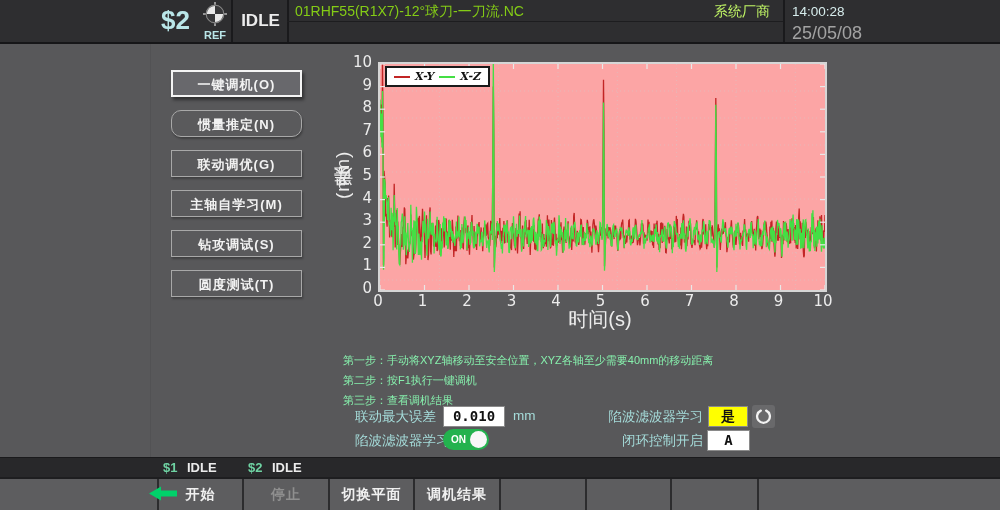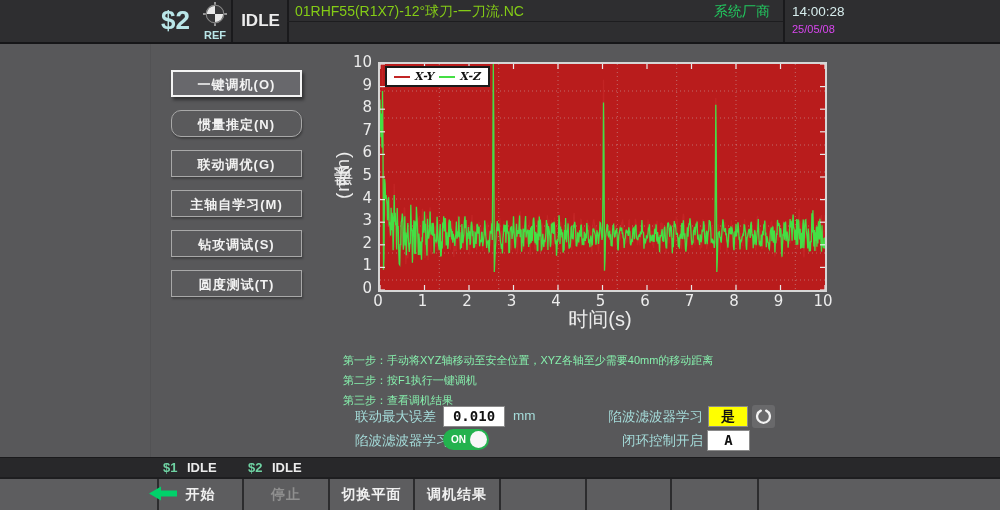--- a/index.html
+++ b/index.html
@@ -7,35 +7,35 @@
           font-family:"Liberation Sans",sans-serif;-webkit-font-smoothing:antialiased;}
 
   
   #topbar{position:absolute;left:0;top:0;width:1000px;height:44px;background:#2e2e30;border-bottom:2px solid #161618;box-sizing:border-box;}
   .vdiv{position:absolute;top:0;width:2px;height:42px;background:#1a1a1c;}
   #ch-id{position:absolute;left:130px;top:5px;width:60px;text-align:right;font-size:26px;font-weight:bold;color:#b9e6e8;}
   #ref-wrap{position:absolute;left:198px;top:2px;width:34px;text-align:center;}
   #ref-label{font-size:11px;font-weight:bold;color:#b9e6e8;line-height:11px;}
   #mode{position:absolute;left:234px;top:0;width:53px;height:42px;line-height:42px;text-align:center;font-size:17px;font-weight:bold;color:#ececec;}
   #prog{position:absolute;left:295px;top:3px;font-size:14px;color:#84cc16;white-space:nowrap;}
-  #vendor{position:absolute;left:600px;top:3px;width:170px;text-align:right;font-size:14px;color:#22c55e;}
+  #vendor{position:absolute;left:600px;top:3px;width:170px;text-align:right;font-size:14px;color:#bef264;}
   #prog-div{position:absolute;left:287px;top:21px;width:496px;height:1px;background:#1d1d1f;}
   #clock-time{position:absolute;left:792px;top:4px;font-size:13.5px;color:#d6ecec;}
-  #clock-date{position:absolute;left:792px;top:23px;font-size:11px;color:#d946ef;}
+  #clock-date{position:absolute;left:792px;top:23px;font-size:18px;color:#a3a3a3;}
 
   
   .skbtn{position:absolute;left:171px;width:131px;height:27px;box-sizing:border-box;
          background:#5a5a5c;border:1px solid #a8a8a8;box-shadow:1px 2px 2px rgba(0,0,0,.28);
          color:#f2f2f2;font-size:13px;font-weight:bold;text-align:center;line-height:25px;letter-spacing:1px;cursor:default;}
   .skbtn.active{background:#68686c;border:2px solid #f4f4f4;box-shadow:2px 3px 3px rgba(0,0,0,.45);line-height:23px;}
 
   
   #main{position:absolute;left:0;top:44px;width:1000px;height:413px;}
   #seam{position:absolute;left:150px;top:0;width:1px;height:413px;background:#525254;}
-  #plot{position:absolute;left:378px;top:18px;width:445px;height:226px;background:#b91c1c;border:2px solid #d6d6d6;box-sizing:content-box;}
+  #plot{position:absolute;left:378px;top:18px;width:445px;height:226px;background:#fca5a5;border:2px solid #d6d6d6;box-sizing:content-box;}
   #plot-svg{position:absolute;left:0;top:0;}
   #legend{position:absolute;left:5px;top:2px;height:17px;background:#ffffff;border:2px solid #1a1a1a;
           display:flex;align-items:center;gap:5px;padding:0 7px;
           font-family:"DejaVu Serif",serif;font-style:italic;font-weight:bold;font-size:11px;color:#111;}
   .lg-swatch{display:inline-block;width:16px;height:2px;}
   .xtick{position:absolute;top:248px;width:24px;text-align:center;font-size:15px;color:#ececec;font-family:"DejaVu Sans",sans-serif;}
   .ytick{position:absolute;left:344px;width:28px;text-align:right;font-size:15px;color:#ececec;font-family:"DejaVu Sans",sans-serif;}
   #ylabel{position:absolute;left:330px;top:56px;height:152px;writing-mode:vertical-rl;transform:rotate(180deg);
           font-size:19px;color:#ececec;letter-spacing:1px;text-align:center;}
   #xlabel{position:absolute;left:535px;top:262px;width:130px;text-align:center;font-size:20px;color:#ececec;}

